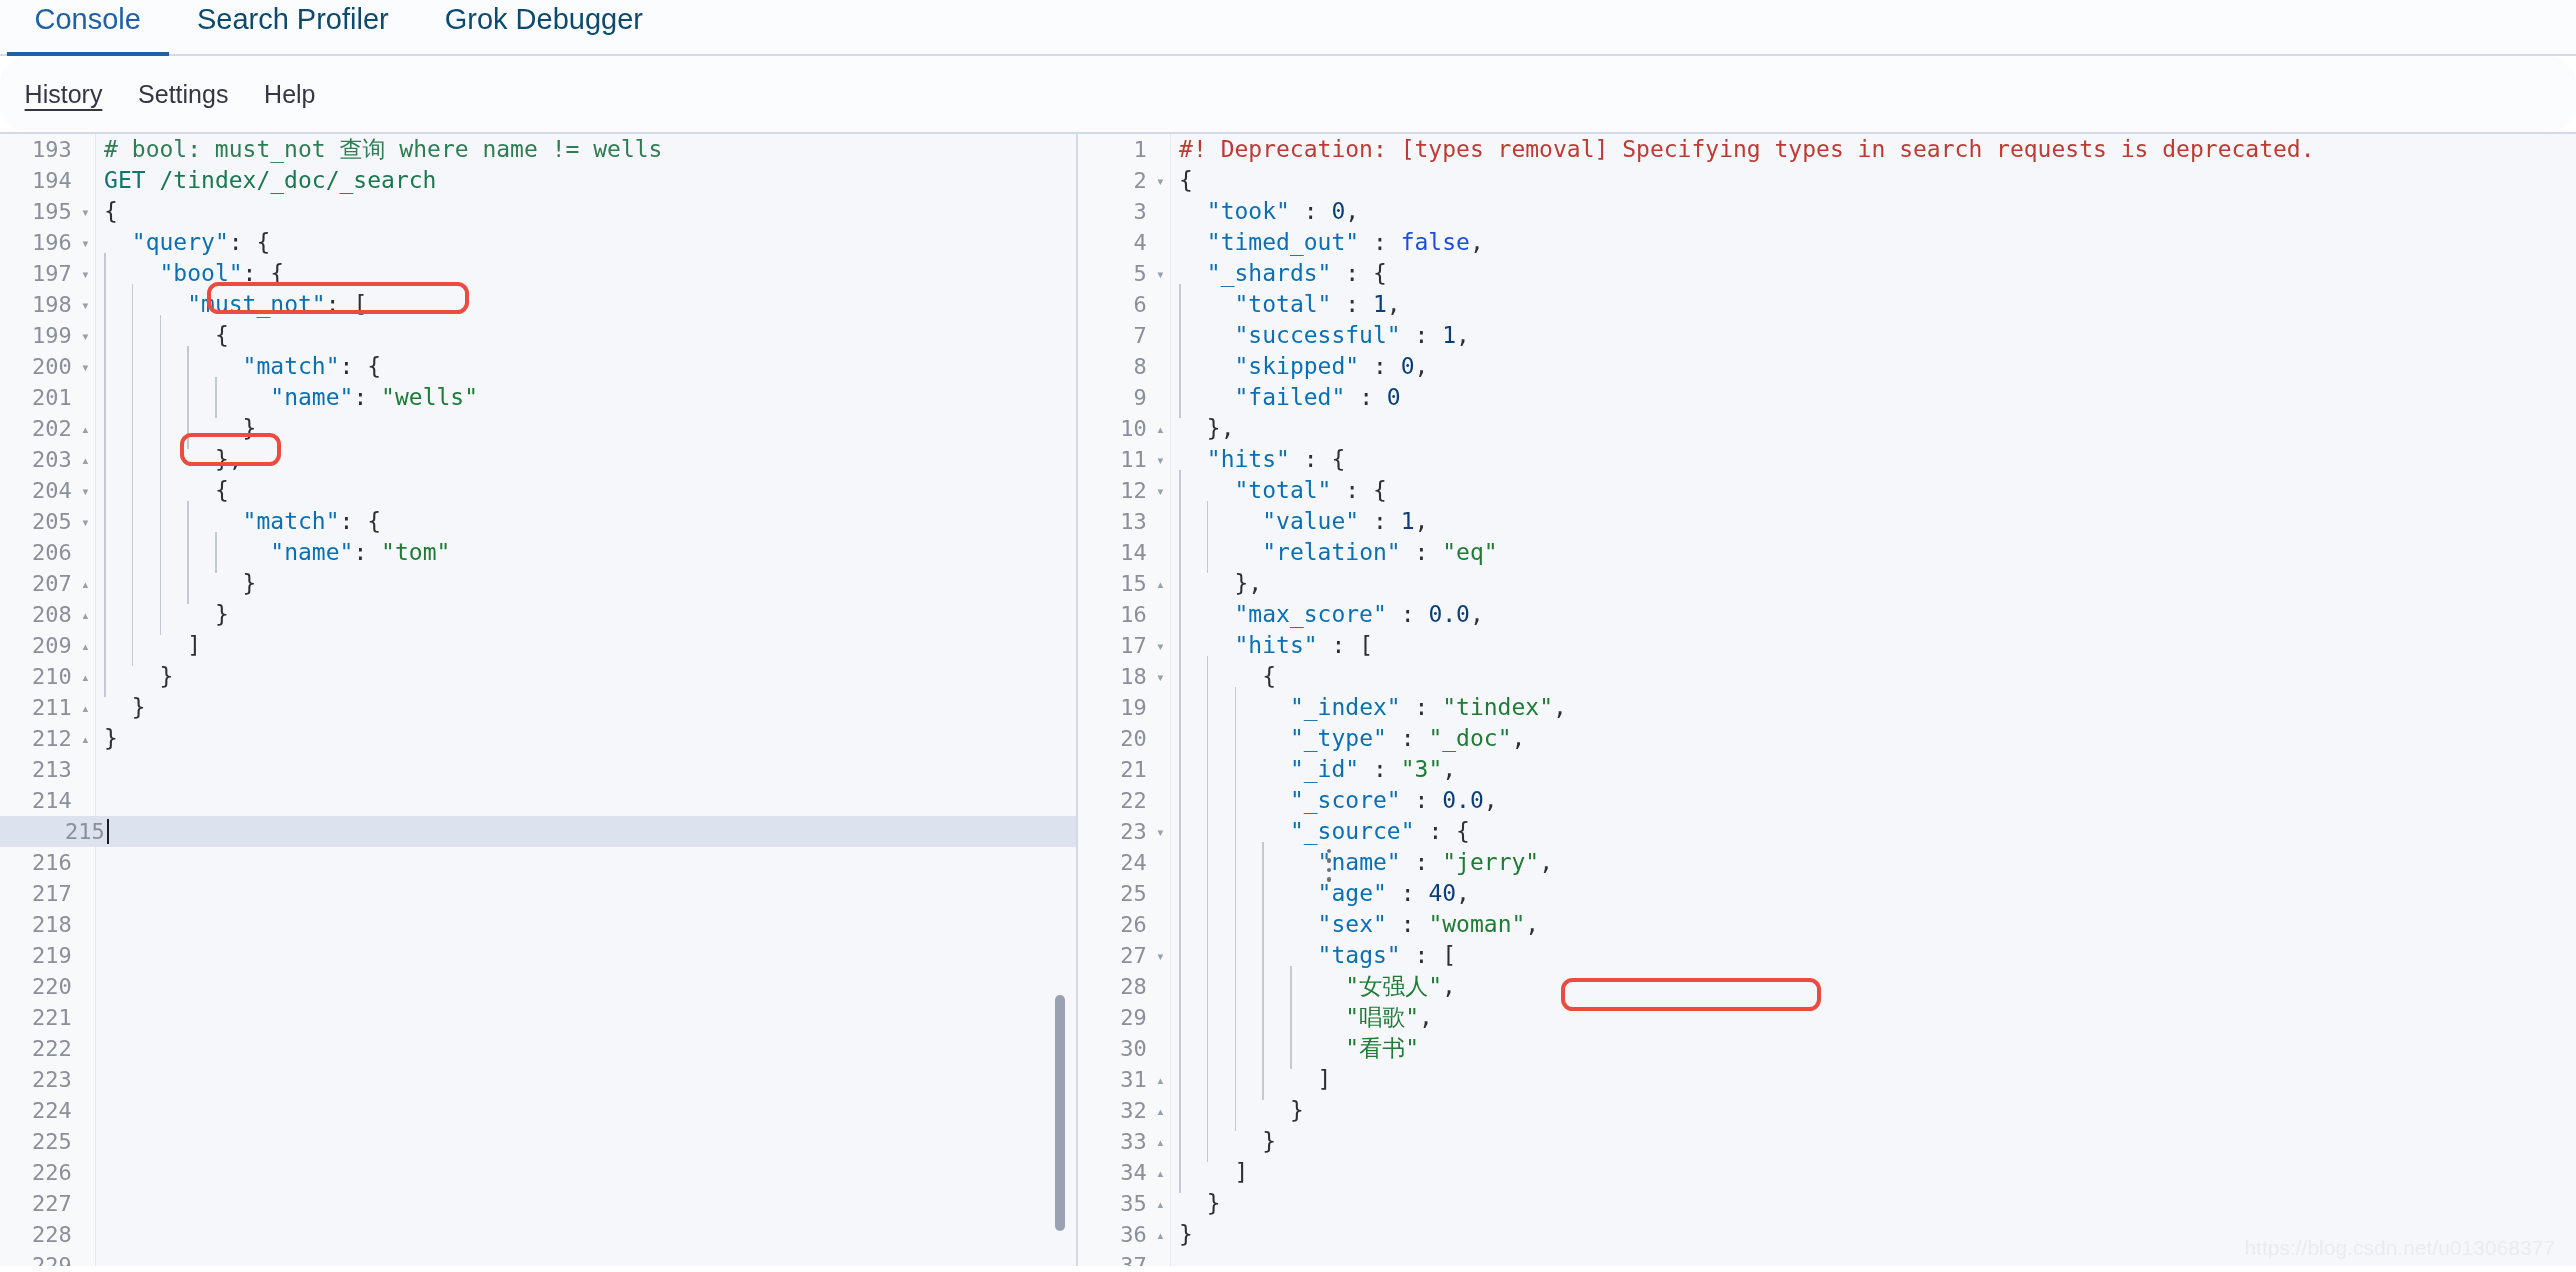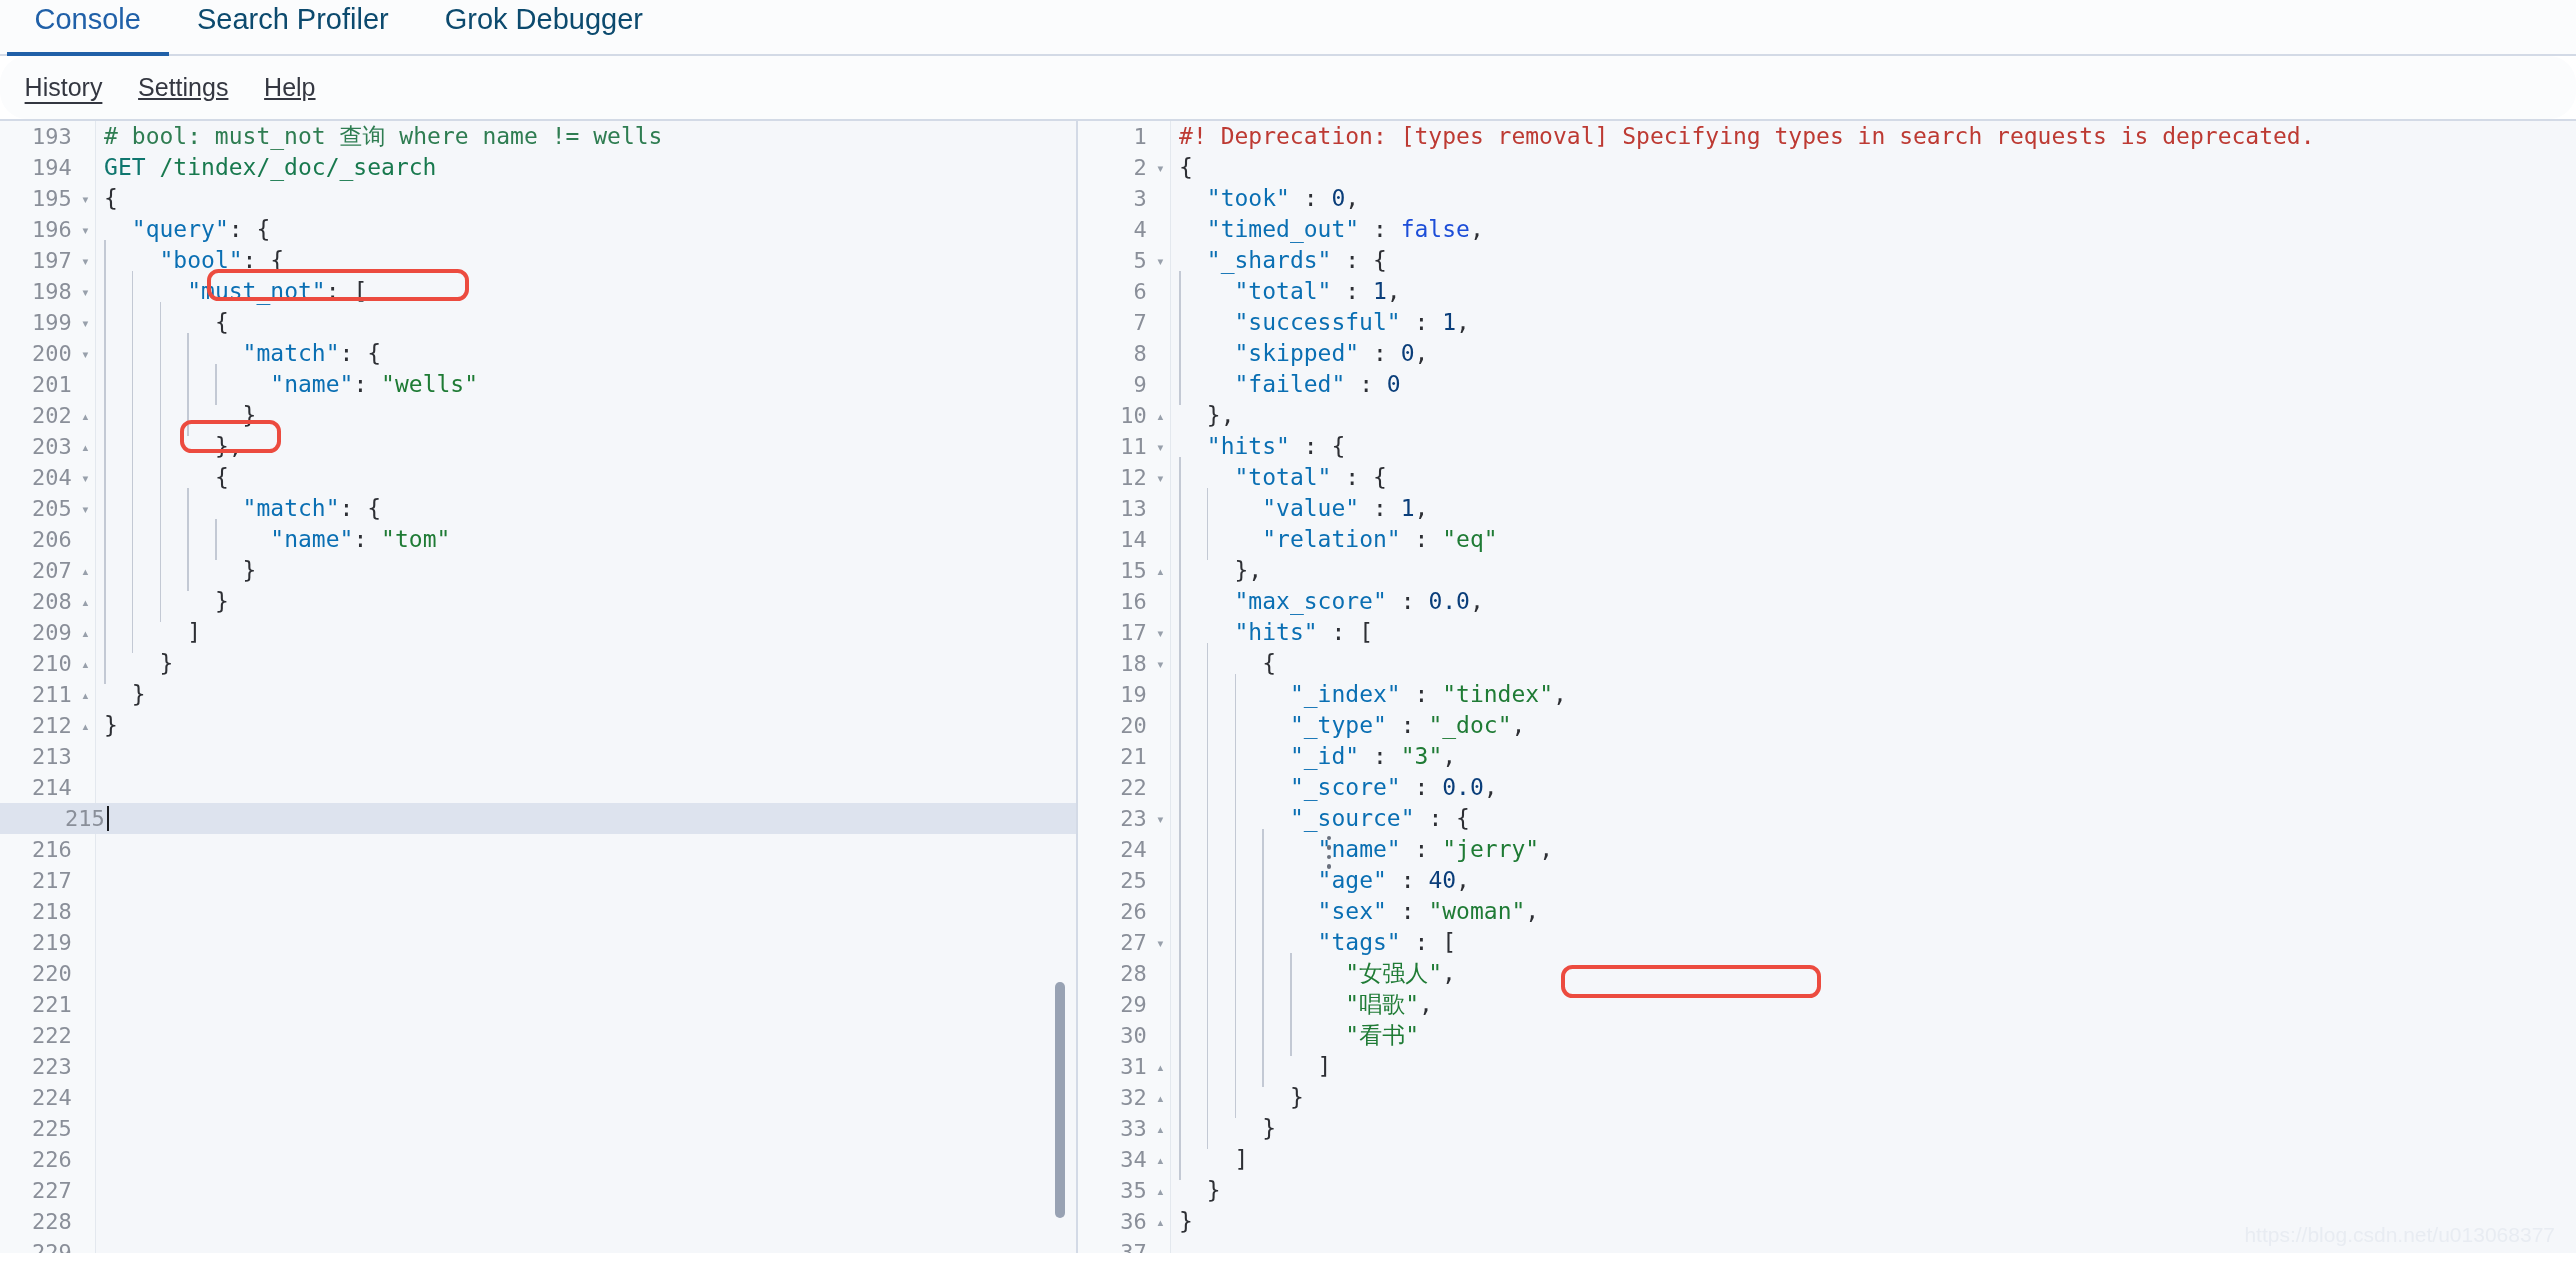--- a/index.html
+++ b/index.html
@@ -32,34 +32,33 @@
   .topnav-tab.active::after {
     content: "";
     position: absolute;
     left: 0; right: 0; bottom: -2.4px;
     height: 4.9px;
     background: #2060a8;
   }
 
   
   .subnav {
-    height: 63px;
+    height: 76px;
     background: #fbfcfd;
     display: flex;
     align-items: center;
     padding-left: 23px;
     gap: 32.5px;
     border-radius: 27px;
   }
   .subnav-item {
     font-size: 25px;
     color: #343741;
     cursor: pointer;
     padding: 3.3px 1.6px;
-    text-decoration: underline;
   }
   .subnav-item.underlined { text-decoration: underline; text-underline-offset: 5.7px; }
 
   
   .main {
     display: flex;
     height: 1134px;
     border-top: 2.4px solid #d3dae6;
     background: #f5f7fa;
     position: relative;

